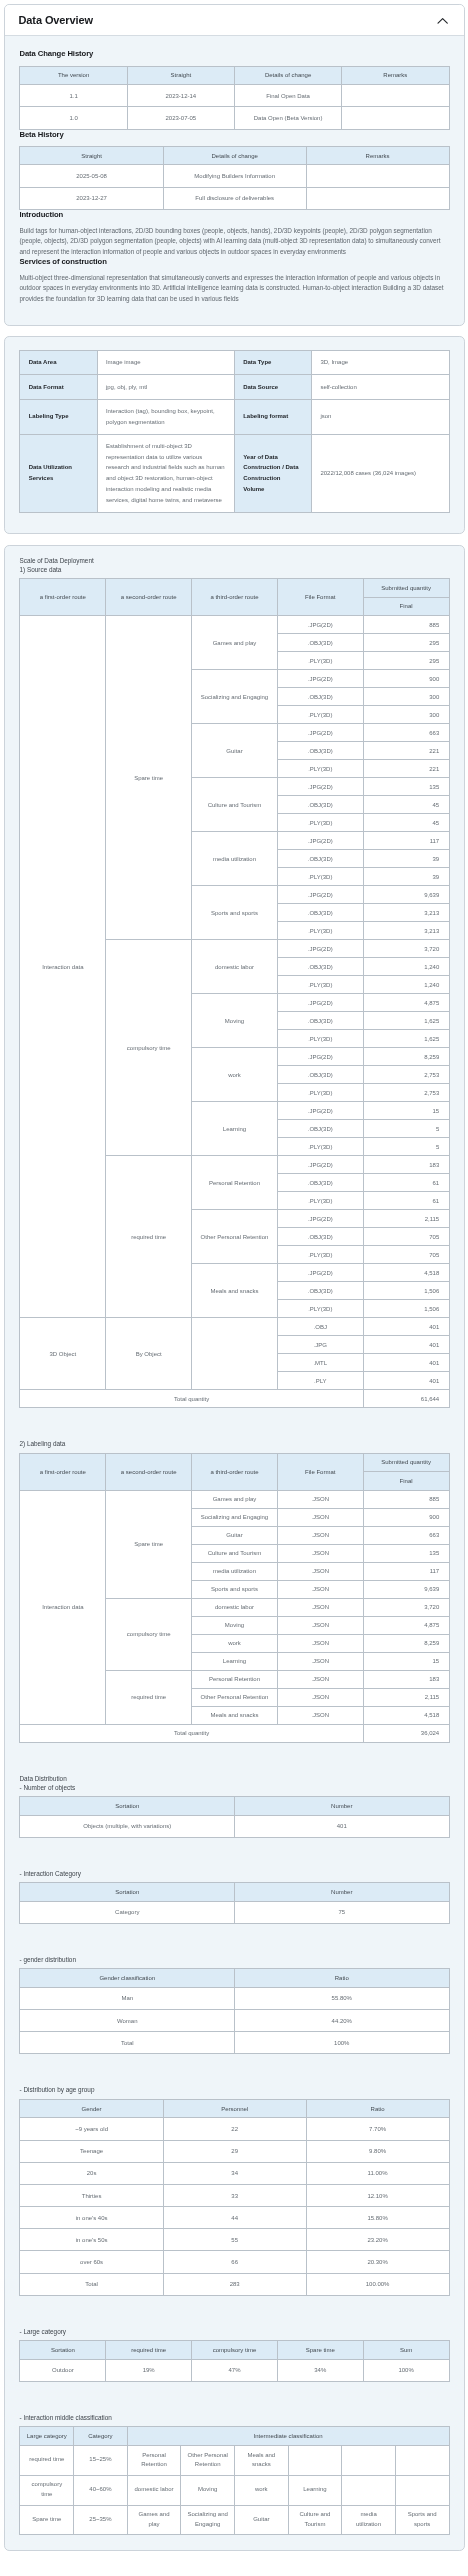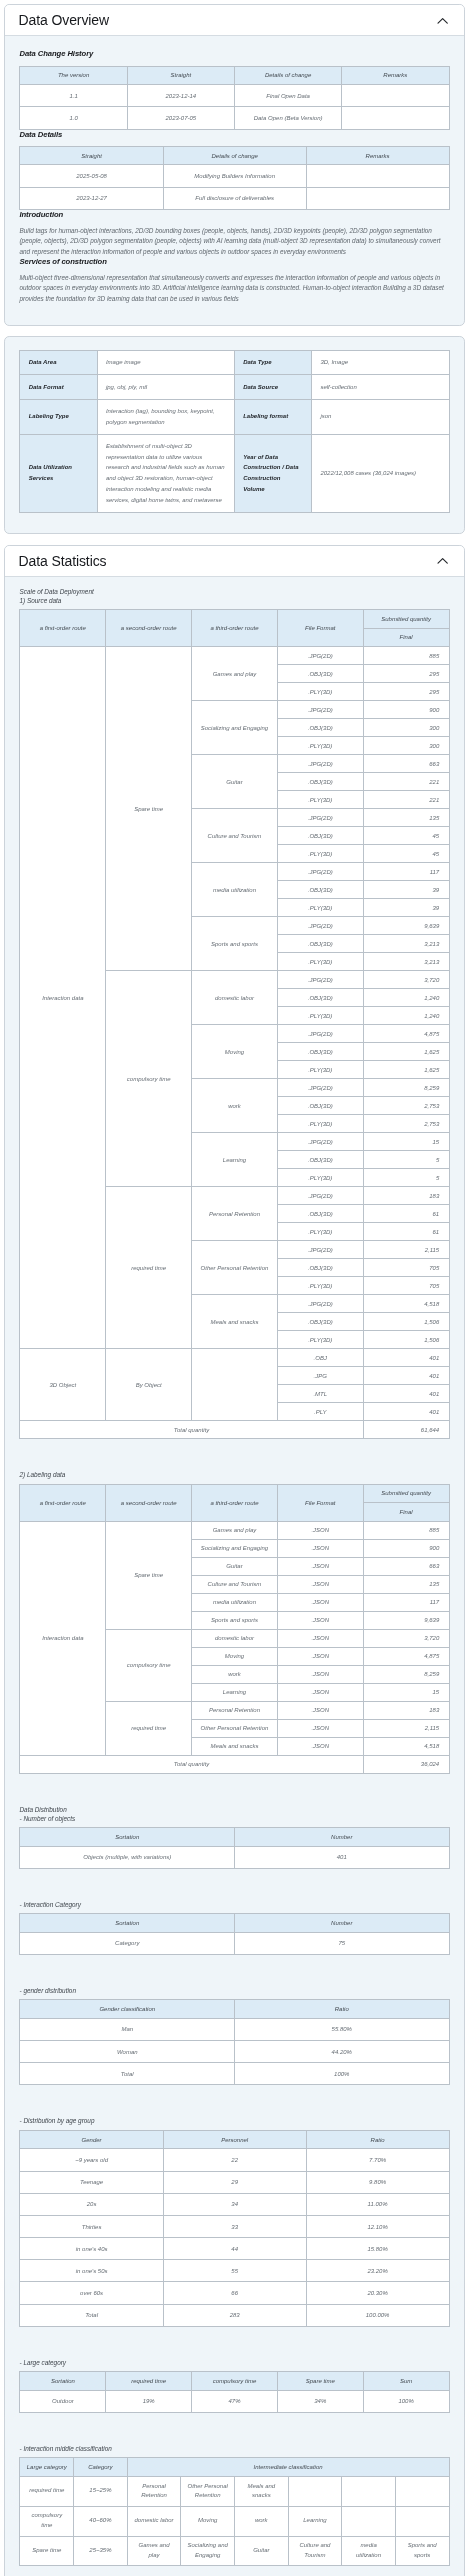--- a/index.html
+++ b/index.html
@@ -1,23 +1,23 @@
 <!DOCTYPE html>
 <html style="font-size:8.2px"><head>
 <meta charset="utf-8">
 <style>
   html,body{margin:0;padding:0;background:#fff;}
   body{width:468px;font-family:"Liberation Sans",sans-serif;}
   .page{padding:4.1px 3.1px 12.4px 4.1px;}
   .card{border:0.5px solid #ccd3da;border-radius:5.2px;background:#eff5f9;margin-bottom:10.3px;overflow:hidden;}
   .card-header{display:flex;align-items:center;justify-content:space-between;background:#fff;
     padding:0 13.4px;height:30px;border-bottom:0.5px solid #d5dce2;}
-  .card-title{font-size:14px;font-weight:400;color:#17191d;letter-spacing:-0.1px;}
+  .card-title{font-size:11px;font-weight:700;color:#17191d;letter-spacing:-0.1px;}
   .chev-btn{background:none;border:none;padding:2.1px;cursor:pointer;line-height:0;}
-  .card-body{padding:13.4px 14.4px 20.6px;font-style:italic;}
+  .card-body{padding:13.4px 14.4px 20.6px;}
   h3.sec{font-size:7.7px;font-weight:700;color:#17191d;margin:0 0 7.2px;letter-spacing:-0.1px;}
   .gap{margin-top:24px;}
   p.para{font-size:6.4px;color:#5f666d;line-height:10.3px;margin:0;}
   .note{font-size:6.4px;color:#3e444b;line-height:8.8px;margin:0;}
   .note.mb{margin-bottom:3.6px;}
   .sp{margin-top:32px;}
   table{width:100%;border-collapse:collapse;background:#fff;table-layout:fixed;}
   th,td{border:0.5px solid #b9c1c9;text-align:center;font-size:6px;color:#666d74;
     padding:2.1px 4.1px;word-wrap:break-word;vertical-align:middle;}
   thead th{background:#dcebf6;color:#434a51;font-weight:400;}
@@ -72,21 +72,21 @@
             </tr>
             <tr>
               <td>1.0</td>
               <td>2023-07-05</td>
               <td>Data Open (Beta Version)</td>
               <td></td>
             </tr>
           </tbody>
         </table>
 
-      <h3 class="sec gap">Data Details</h3>
+      <h3 class="sec gap">Beta History</h3>
       <table class="tbl-sm">
           <colgroup>
             <col style="width: 33.4%;">
             <col style="width: 33.3%;">
             <col style="width: 33.3%;">
           </colgroup>
           <thead>
             <tr>
               <th>Straight</th>
               <th>Details of change</th>
@@ -148,28 +148,20 @@
               <td class="val">Establishment of multi-object 3D representation data to utilize various research and industrial fields such as human and object 3D restoration, human-object interaction modeling and realistic media services, digital home twins, and metaverse</td>
               <td class="lb">Year of Data Construction / Data Construction Volume</td>
               <td class="val">2022/12,008 cases (36,024 images)</td>
             </tr>
           </tbody>
         </table>
     </div>
   </section>
 
   <section class="card">
-    <div class="card-header">
-      <span class="card-title">Data Statistics</span>
-      <button class="chev-btn">
-        <svg width="11.3" height="7.2" viewBox="0 0 22 14">
-          <polyline points="2,12 11,3 20,12" fill="none" stroke="#23262a" stroke-width="2.2" stroke-linecap="round" stroke-linejoin="round"></polyline>
-        </svg>
-      </button>
-    </div>
     <div class="card-body" style="padding:11.3px 14.4px 14.4px;">
       <div class="note">Scale of Data Deployment</div>
       <div class="note mb">1) Source data</div>
       <table class="tbl-big">
           <colgroup>
             <col style="width: 20%;">
             <col style="width: 20%;">
             <col style="width: 20%;">
             <col style="width: 20%;">
             <col style="width: 20%;">

